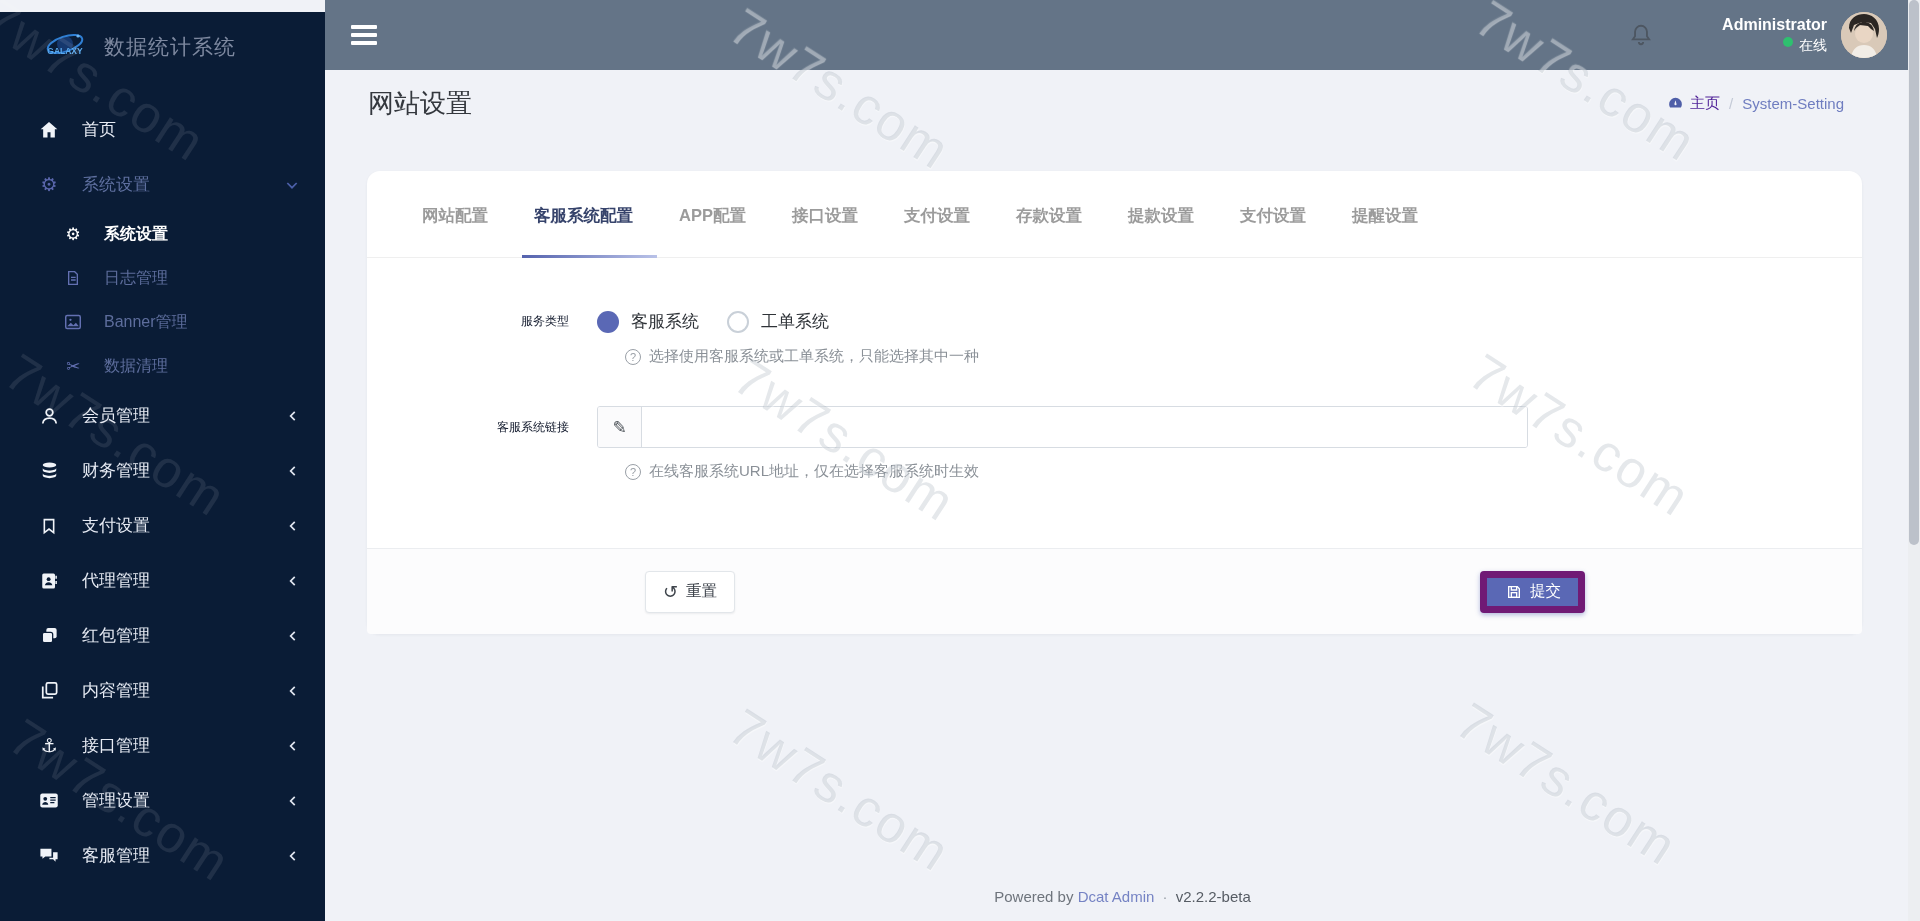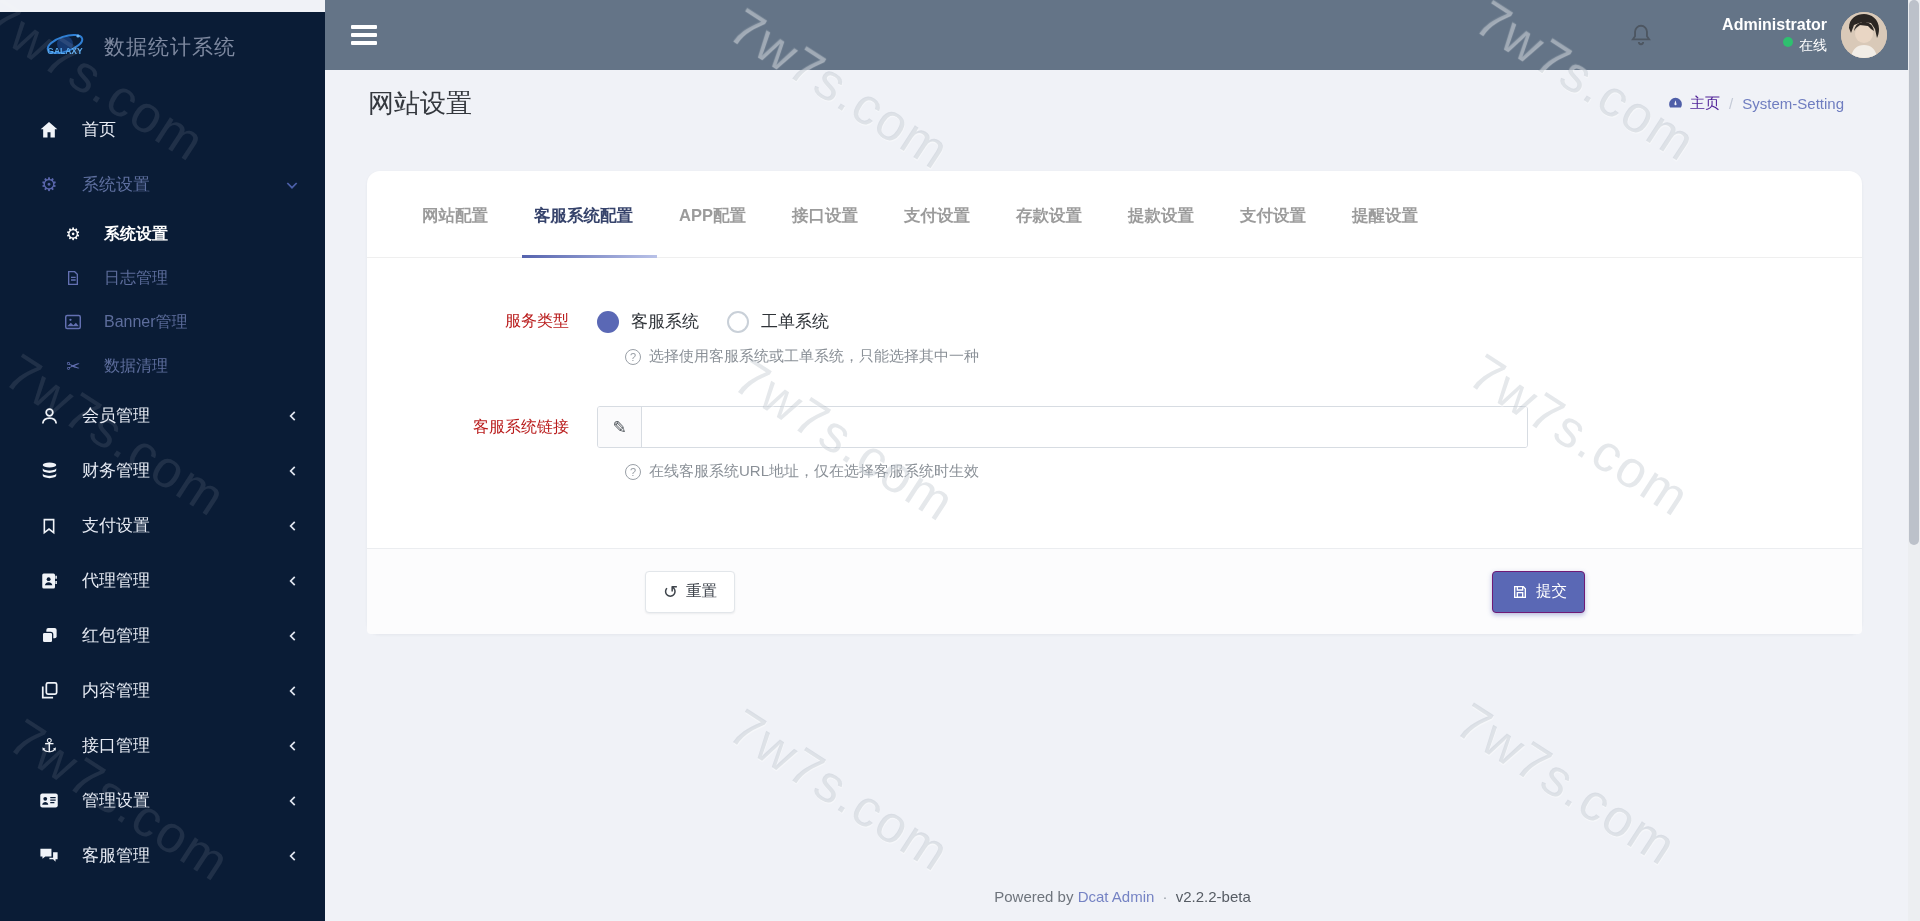--- a/index.html
+++ b/index.html
@@ -45,40 +45,40 @@
   .bc-icon { color:#4f5fa8; display:flex; }
 
   .card { position:absolute; left:42px; top:101px; width:1495px; height:463px; background:#ffffff; border-radius:13px; box-shadow:0 1px 3px rgba(40,50,70,0.06); }
   .tabs { display:flex; gap:46px; padding:34px 25px 0 55px; border-bottom:1px solid #efefef; height:87px; }
   .tab { font-size:16.5px; color:#9b9b9b; font-weight:600; cursor:pointer; position:relative; padding-bottom:26px; }
   .tab.active { color:#36436b; font-weight:bold; }
   .tab.active::after { content:""; position:absolute; left:-12px; right:-24px; bottom:-1px; height:3px; background:linear-gradient(90deg,#5563ae,#b9c2e8); }
 
   .form-area { padding-top:52px; }
   .form-row { display:flex; align-items:center; }
-  .form-label { width:230px; text-align:right; padding-right:28px; font-size:16px; color:#b91c1c; flex:0 0 230px; }
+  .form-label { width:230px; text-align:right; padding-right:28px; font-size:12px; color:#0f172a; flex:0 0 230px; }
   .radio-group { display:flex; align-items:center; gap:28px; }
   .radio-option { display:flex; align-items:center; gap:12px; cursor:pointer; }
   .radio { width:22px; height:22px; border-radius:50%; }
   .radio.checked { background:#5a68b5; }
   .radio.unchecked { border:2px solid #c9d0d8; background:#fff; }
   .radio-label { font-size:17px; color:#2f3338; }
   .help-row { margin-left:258px; margin-top:14px; display:flex; align-items:center; gap:8px; color:#8a9097; font-size:15px; }
   .qmark { width:16px; height:16px; border:1.4px solid #9aa0a7; border-radius:50%; font-size:11px; display:inline-flex; align-items:center; justify-content:center; color:#9aa0a7; flex:0 0 16px; }
   .row-gap { margin-top:40px; }
   .input-group { display:flex; width:931px; height:42px; border:1px solid #d7dce2; border-radius:3px; background:#fff; overflow:hidden; }
   .ig-prepend { width:44px; border-right:1px solid #d7dce2; background:#fbfbfc; display:flex; align-items:center; justify-content:center; color:#4a5056; }
   .pencil { font-family:"DejaVu Sans",sans-serif; font-size:17px; }
   .input-group input { flex:1; border:none; outline:none; padding:0 12px; font-size:15px; color:#333; background:#fff; }
 
   .card-footer { position:absolute; left:0; bottom:0; width:100%; height:86px; border-top:1px solid #ebedf0; background:#fcfcfd; display:flex; align-items:center; justify-content:space-between; padding:0 277px 0 278px; border-radius:0 0 4px 4px; }
   .btn { display:inline-flex; align-items:center; gap:8px; height:42px; padding:0 17px; border-radius:4px; font-size:15.5px; cursor:pointer; }
   .btn-reset { background:#ffffff; border:1px solid #e2e6ea; color:#383e46; box-shadow:0 1px 2px rgba(40,50,70,0.08); }
   .undo-glyph { font-family:"DejaVu Sans",sans-serif; font-size:18px; line-height:1; color:#3f454c; }
-  .btn-submit { background:#5a68b5; border:1px solid #701a75; color:#ffffff; box-shadow:0 2px 5px rgba(90,104,181,0.45);padding-left:19px; }
+  .btn-submit { background:#5a68b5; border:7px solid #701a75; color:#ffffff; box-shadow:0 2px 5px rgba(90,104,181,0.45);padding-left:19px; }
 
   .page-footer { position:absolute; left:0; bottom:16px; width:100%; text-align:center; font-size:15px; color:#6e747c; }
   .page-footer a { color:#7583c4; text-decoration:none; cursor:pointer; }
   .version { color:#565c64; }
   .fsep { color:#9aa0a8; margin:0 4px; }
 
   
   .scrollbar-track { position:absolute; right:0; top:0; width:12px; height:921px; background:#eceef1; z-index:6; }
   .scrollbar-thumb { position:absolute; right:1px; top:0; width:10px; height:545px; background:#bcc1ca; border-radius:5px; cursor:pointer; }
 

